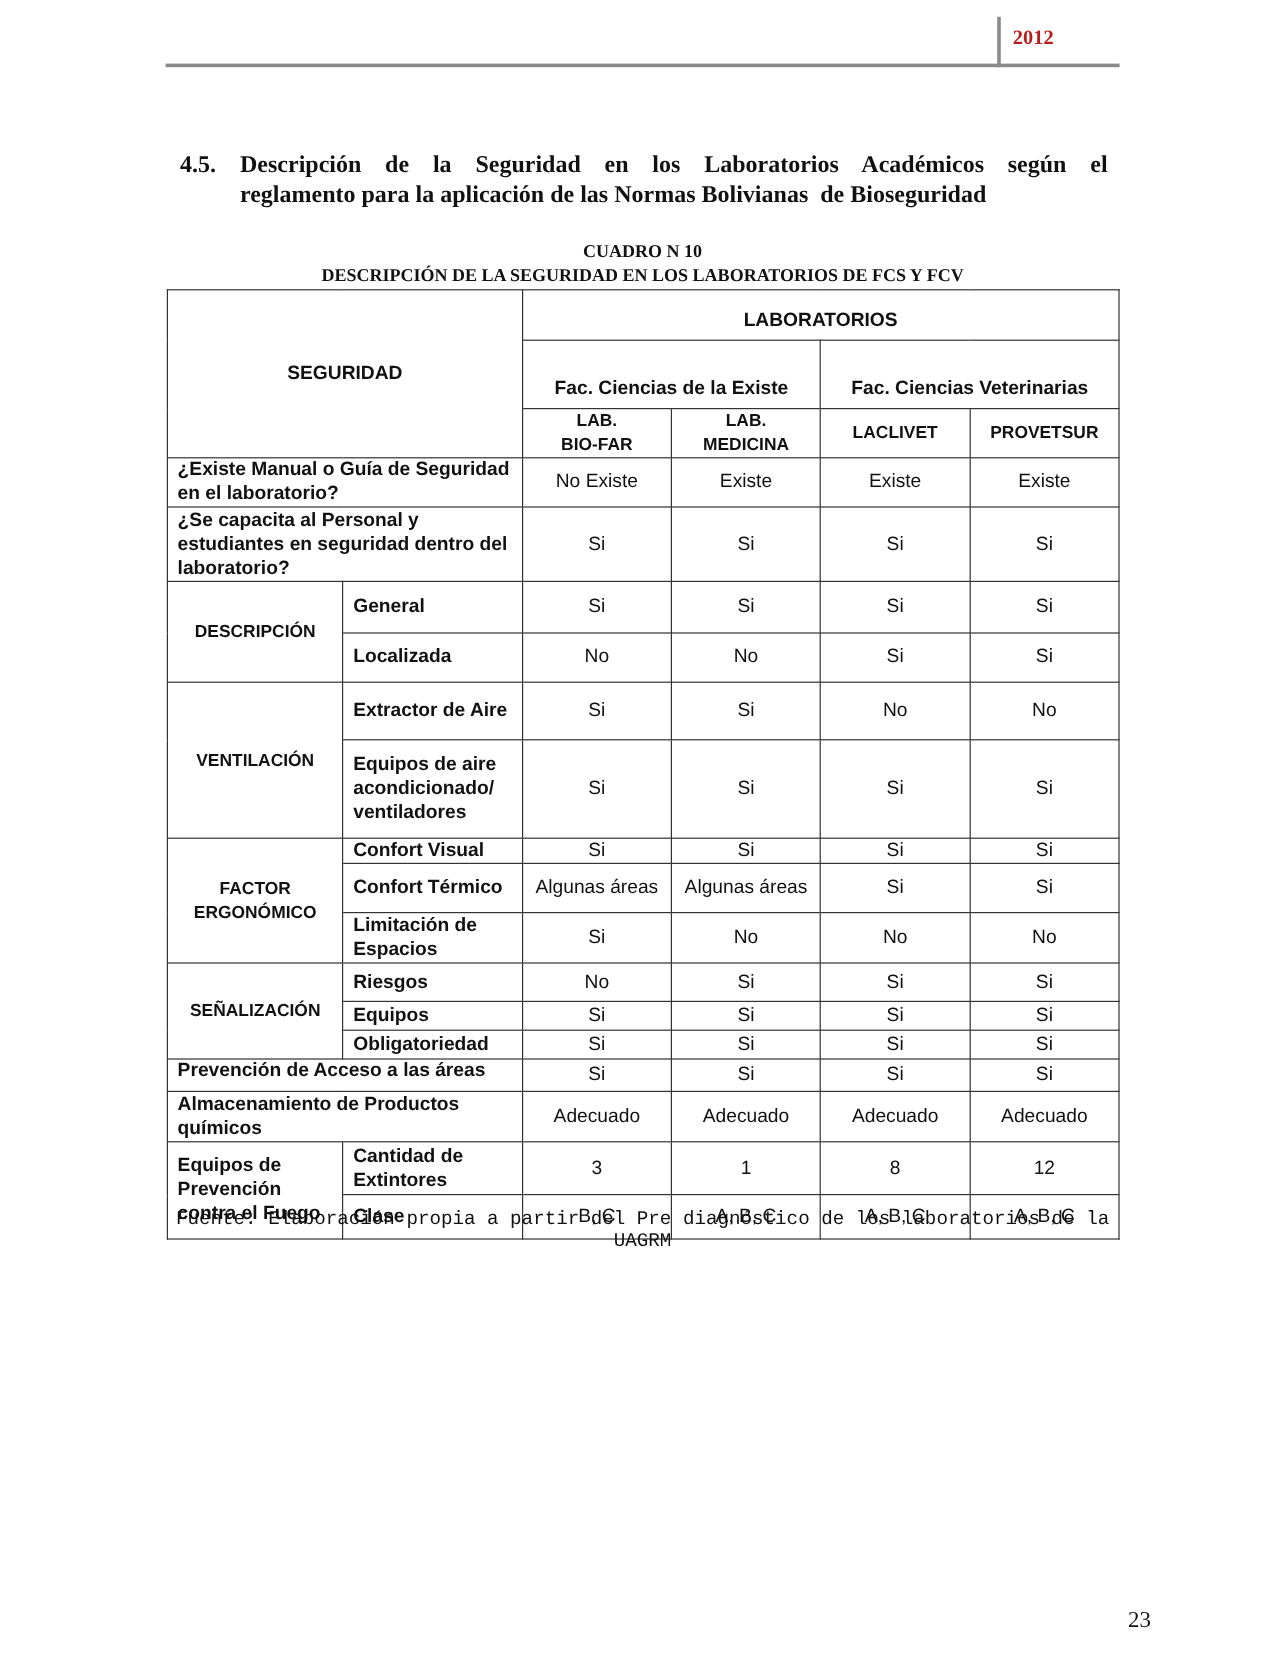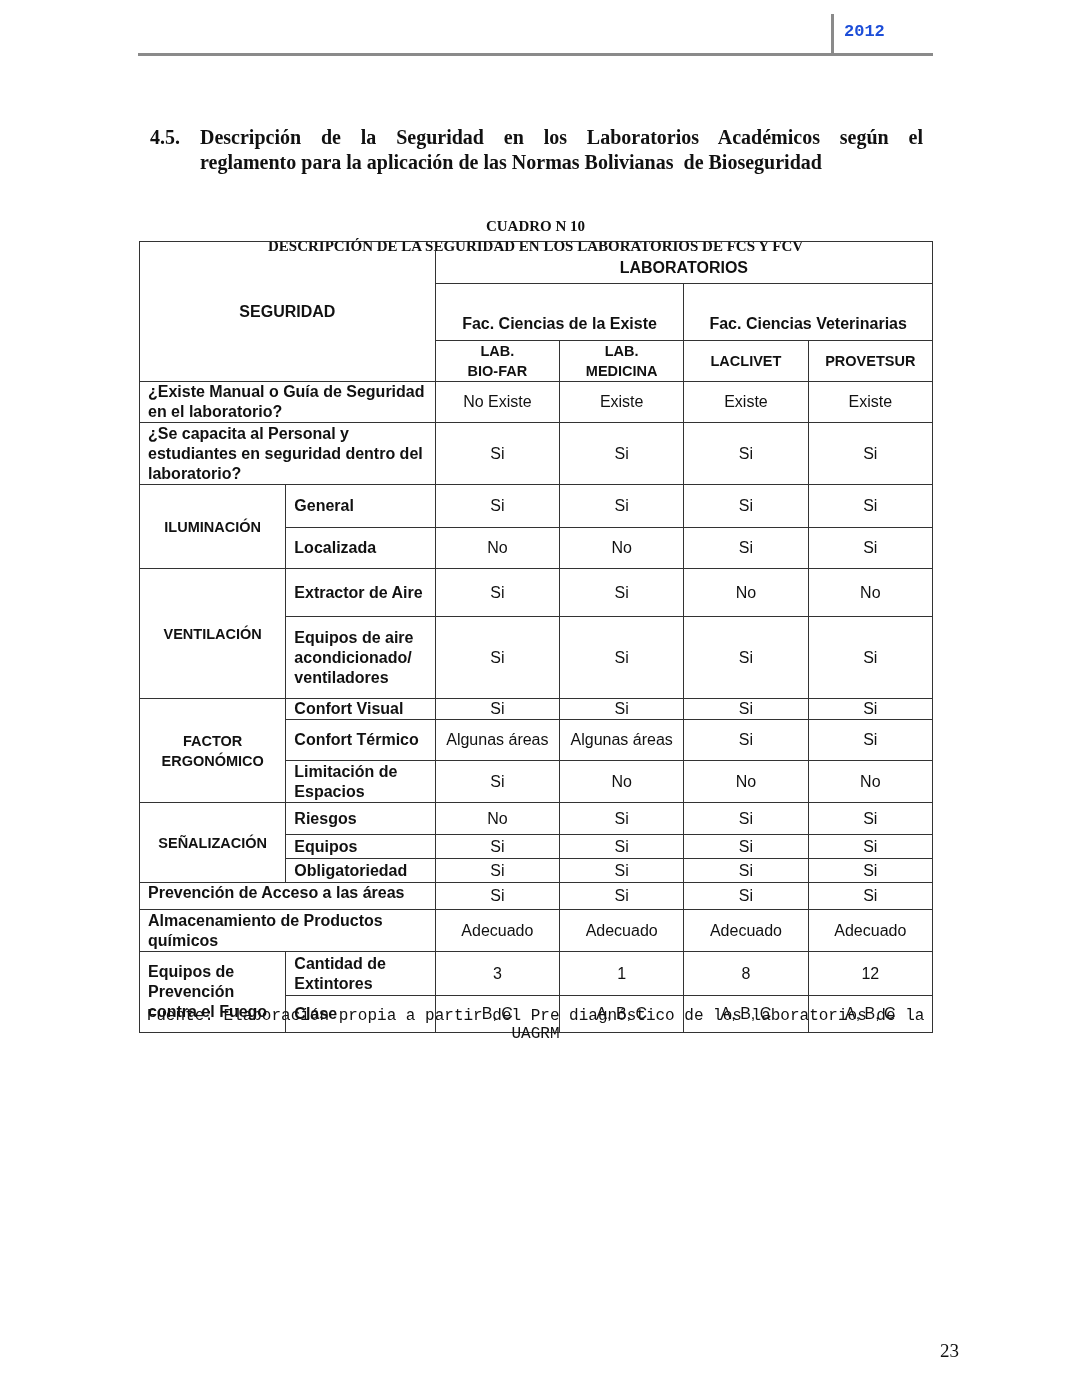--- a/index.html
+++ b/index.html
@@ -1,28 +1,28 @@
 <!DOCTYPE html>
 <html><head>
 <meta charset="utf-8">
 <style>
   html, body { margin:0; padding:0; background:#ffffff; }
   body { width:1071px; height:1386px; position:relative; overflow:hidden; color:#111; }
   .header { position:absolute; left:138px; top:14px; width:795px; height:40px; }
   .header-text { position:absolute; left:48px; top:6px; font-family:"Liberation Serif", serif; font-size:9.5px; line-height:14px; color:#222; letter-spacing:0.1px; }
   .header-vline { position:absolute; left:693px; top:0; width:3px; height:42px; background:#8a8a8a; }
-  .header-year { position:absolute; left:706px; top:8px; font-family:Liberation Mono, monospace; font-weight:bold; font-size:17px; color:#1d4ed8; }
+  .header-year { position:absolute; left:706px; top:8px; font-family:Liberation Serif, serif; font-weight:bold; font-size:17px; color:#b91c1c; }
   .header-hline { position:absolute; left:138px; top:53px; width:795px; height:3px; background:#8a8a8a; }
 
   .section-title { position:absolute; left:150px; top:125px; width:773px; font-family:"Liberation Serif", serif; font-weight:bold; font-size:20px; line-height:25px; }
   .section-title .num { position:absolute; left:0; top:0; }
   .section-title .line1 { position:absolute; left:50px; top:0; width:723px; text-align:justify; text-align-last:justify; }
   .section-title .line2 { position:absolute; left:50px; top:25px; white-space:pre; }
 
-  .caption { position:absolute; left:138px; width:795px; text-align:center; font-family:"Liberation Serif", serif; font-weight:bold; font-size:15px;margin-top:16px; }
+  .caption { position:absolute; left:138px; width:795px; text-align:center; font-family:"Liberation Serif", serif; font-weight:bold; font-size:15px; }
   .cap1 { top:202px; }
   .cap2 { top:222px; }
 
   table.main { position:absolute; left:139px; top:241px; width:794px; border-collapse:collapse; font-family:"Liberation Sans", sans-serif; font-size:16px; table-layout:fixed; }
   table.main td { border:1px solid #333; padding:0 8px; vertical-align:middle; line-height:20px; }
   td.c { text-align:center; }
   td.b { font-weight:bold; }
   td.grp { text-align:center; font-weight:bold; font-size:14.5px; line-height:18px; }
   td.sub { font-weight:bold; padding-left:6px; }
   td.lab { text-align:center; font-weight:bold; font-size:14.5px; line-height:17px; }
@@ -83,21 +83,21 @@
   </tr>
   <tr style="height:62px">
     <td colspan="2" class="b">¿Se capacita al Personal y estudiantes en seguridad dentro del laboratorio?</td>
     <td class="c">Si</td>
     <td class="c">Si</td>
     <td class="c">Si</td>
     <td class="c">Si</td>
   </tr>
 
   <tr style="height:43px">
-    <td rowspan="2" class="grp">ILUMINACIÓN</td>
+    <td rowspan="2" class="grp">DESCRIPCIÓN</td>
     <td class="sub">General</td>
     <td class="c">Si</td>
     <td class="c">Si</td>
     <td class="c">Si</td>
     <td class="c">Si</td>
   </tr>
   <tr style="height:41px">
     <td class="sub">Localizada</td>
     <td class="c">No</td>
     <td class="c">No</td>

